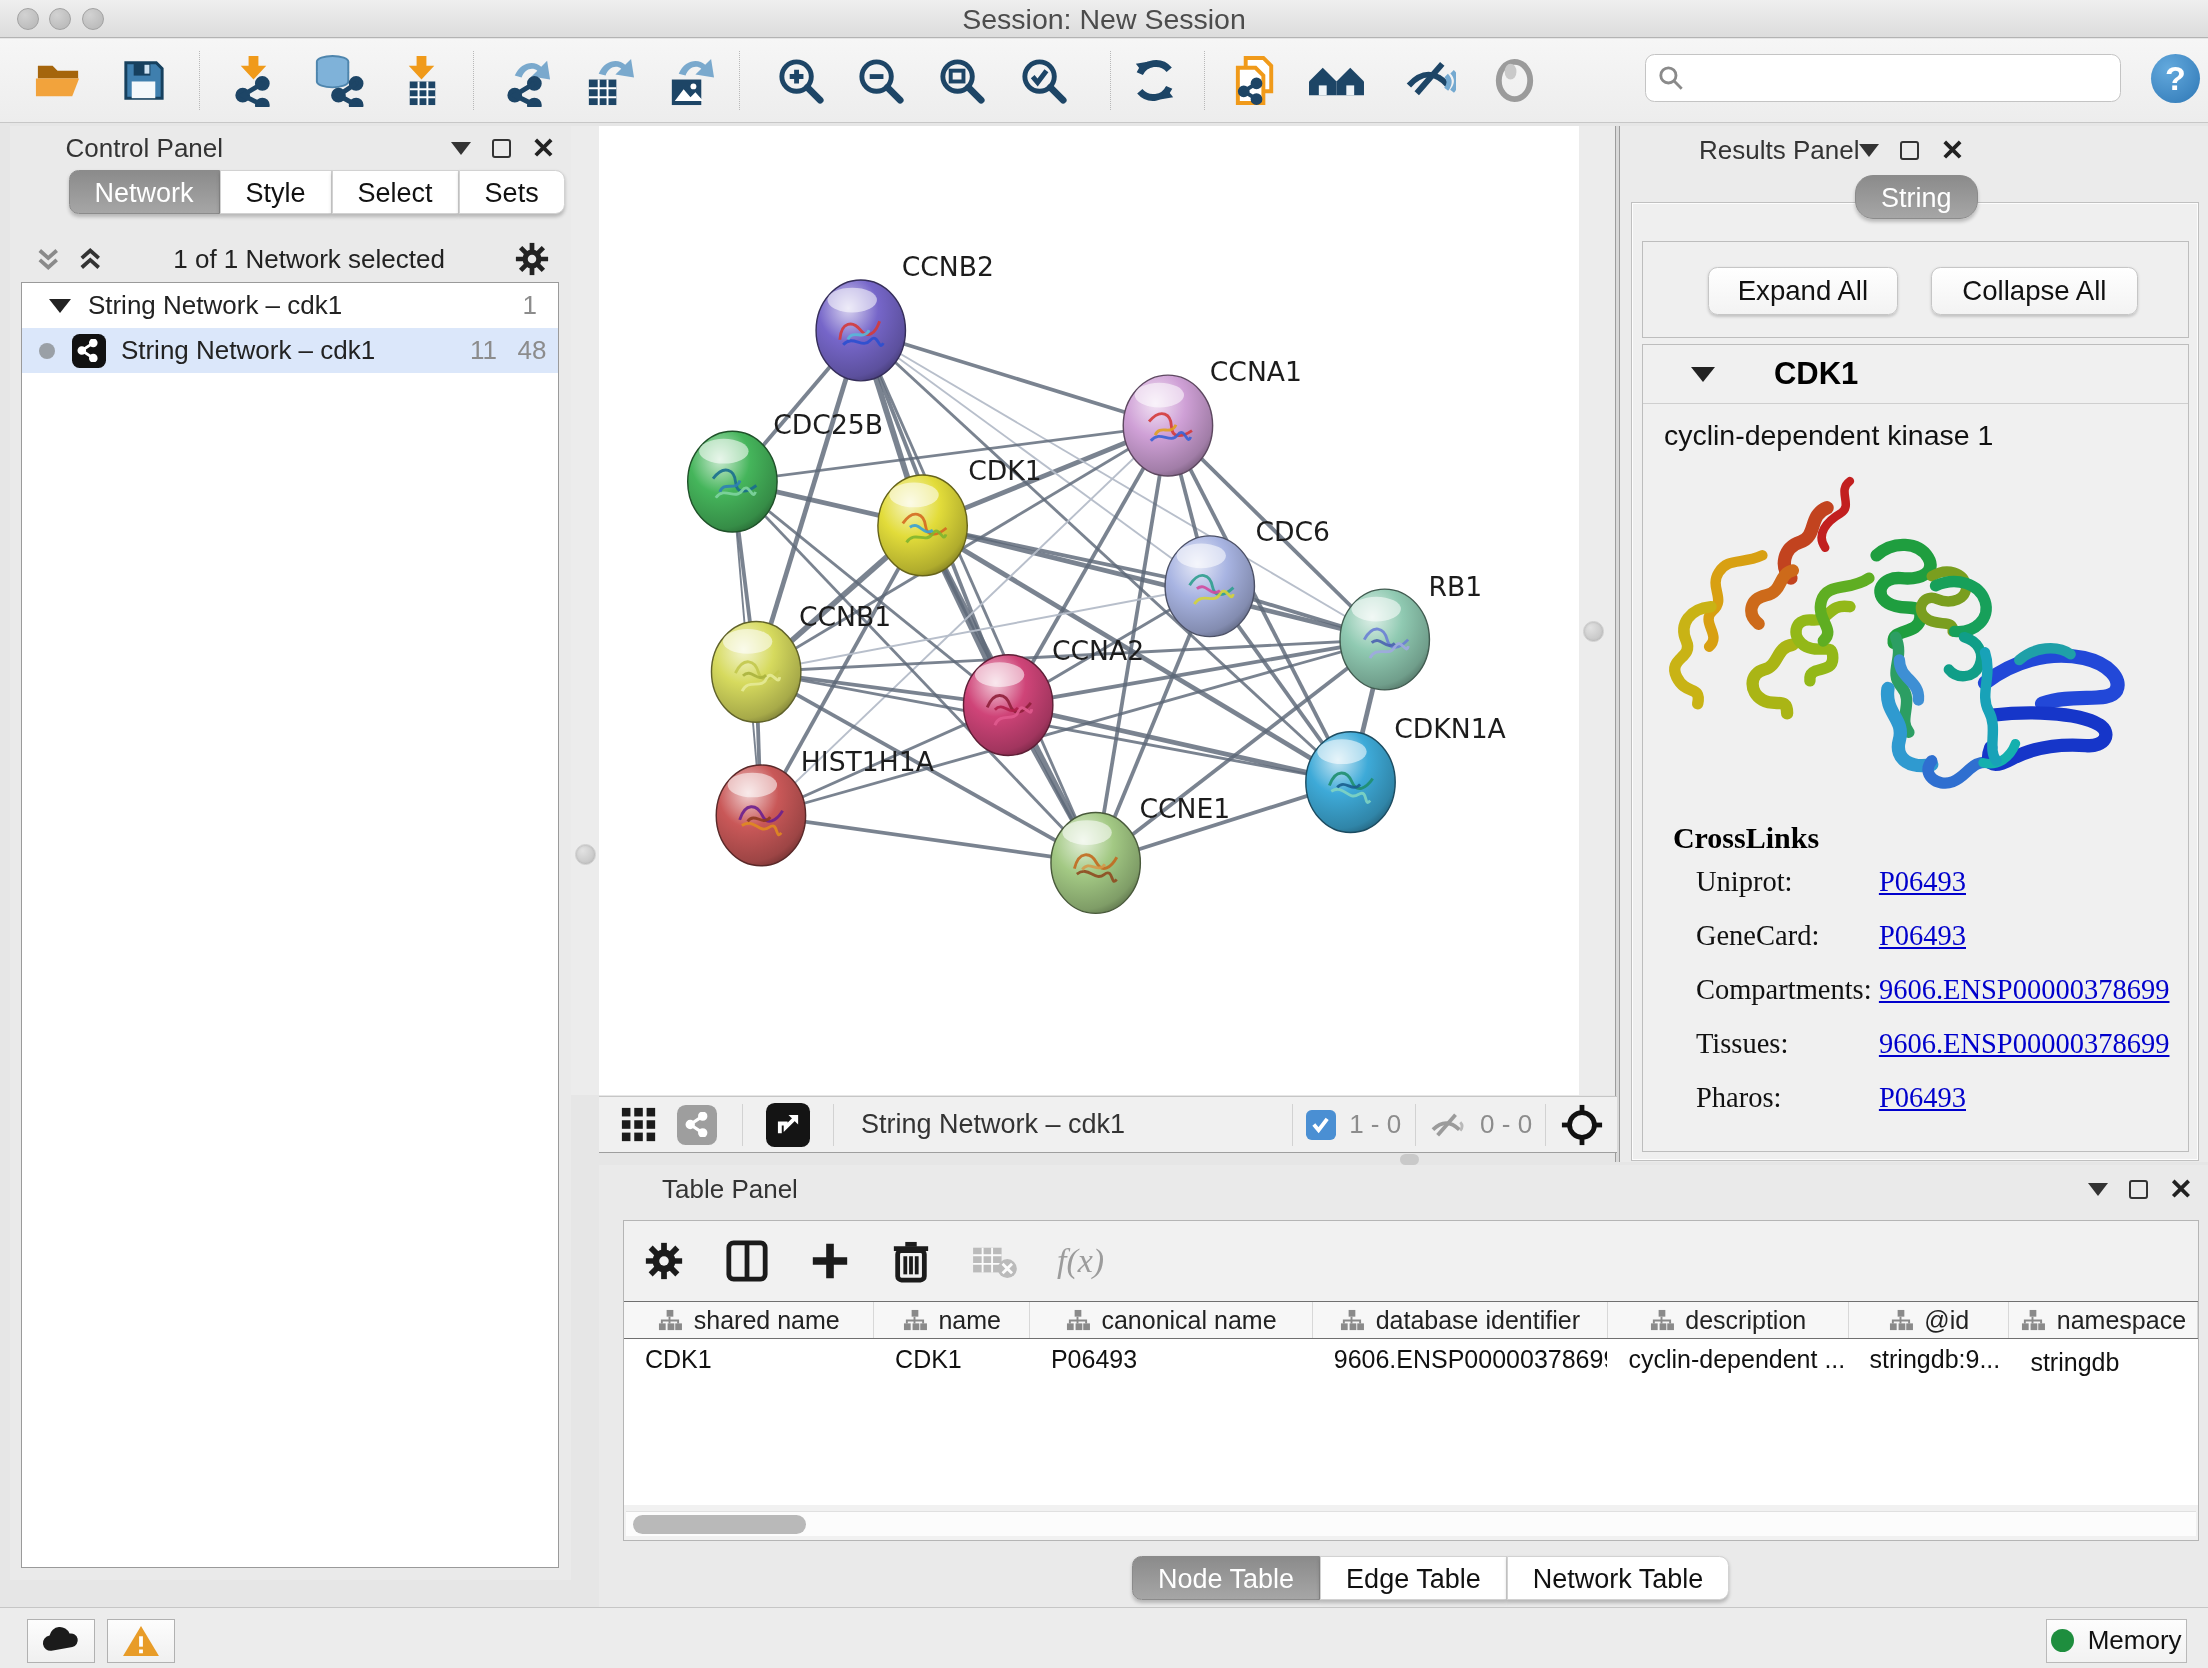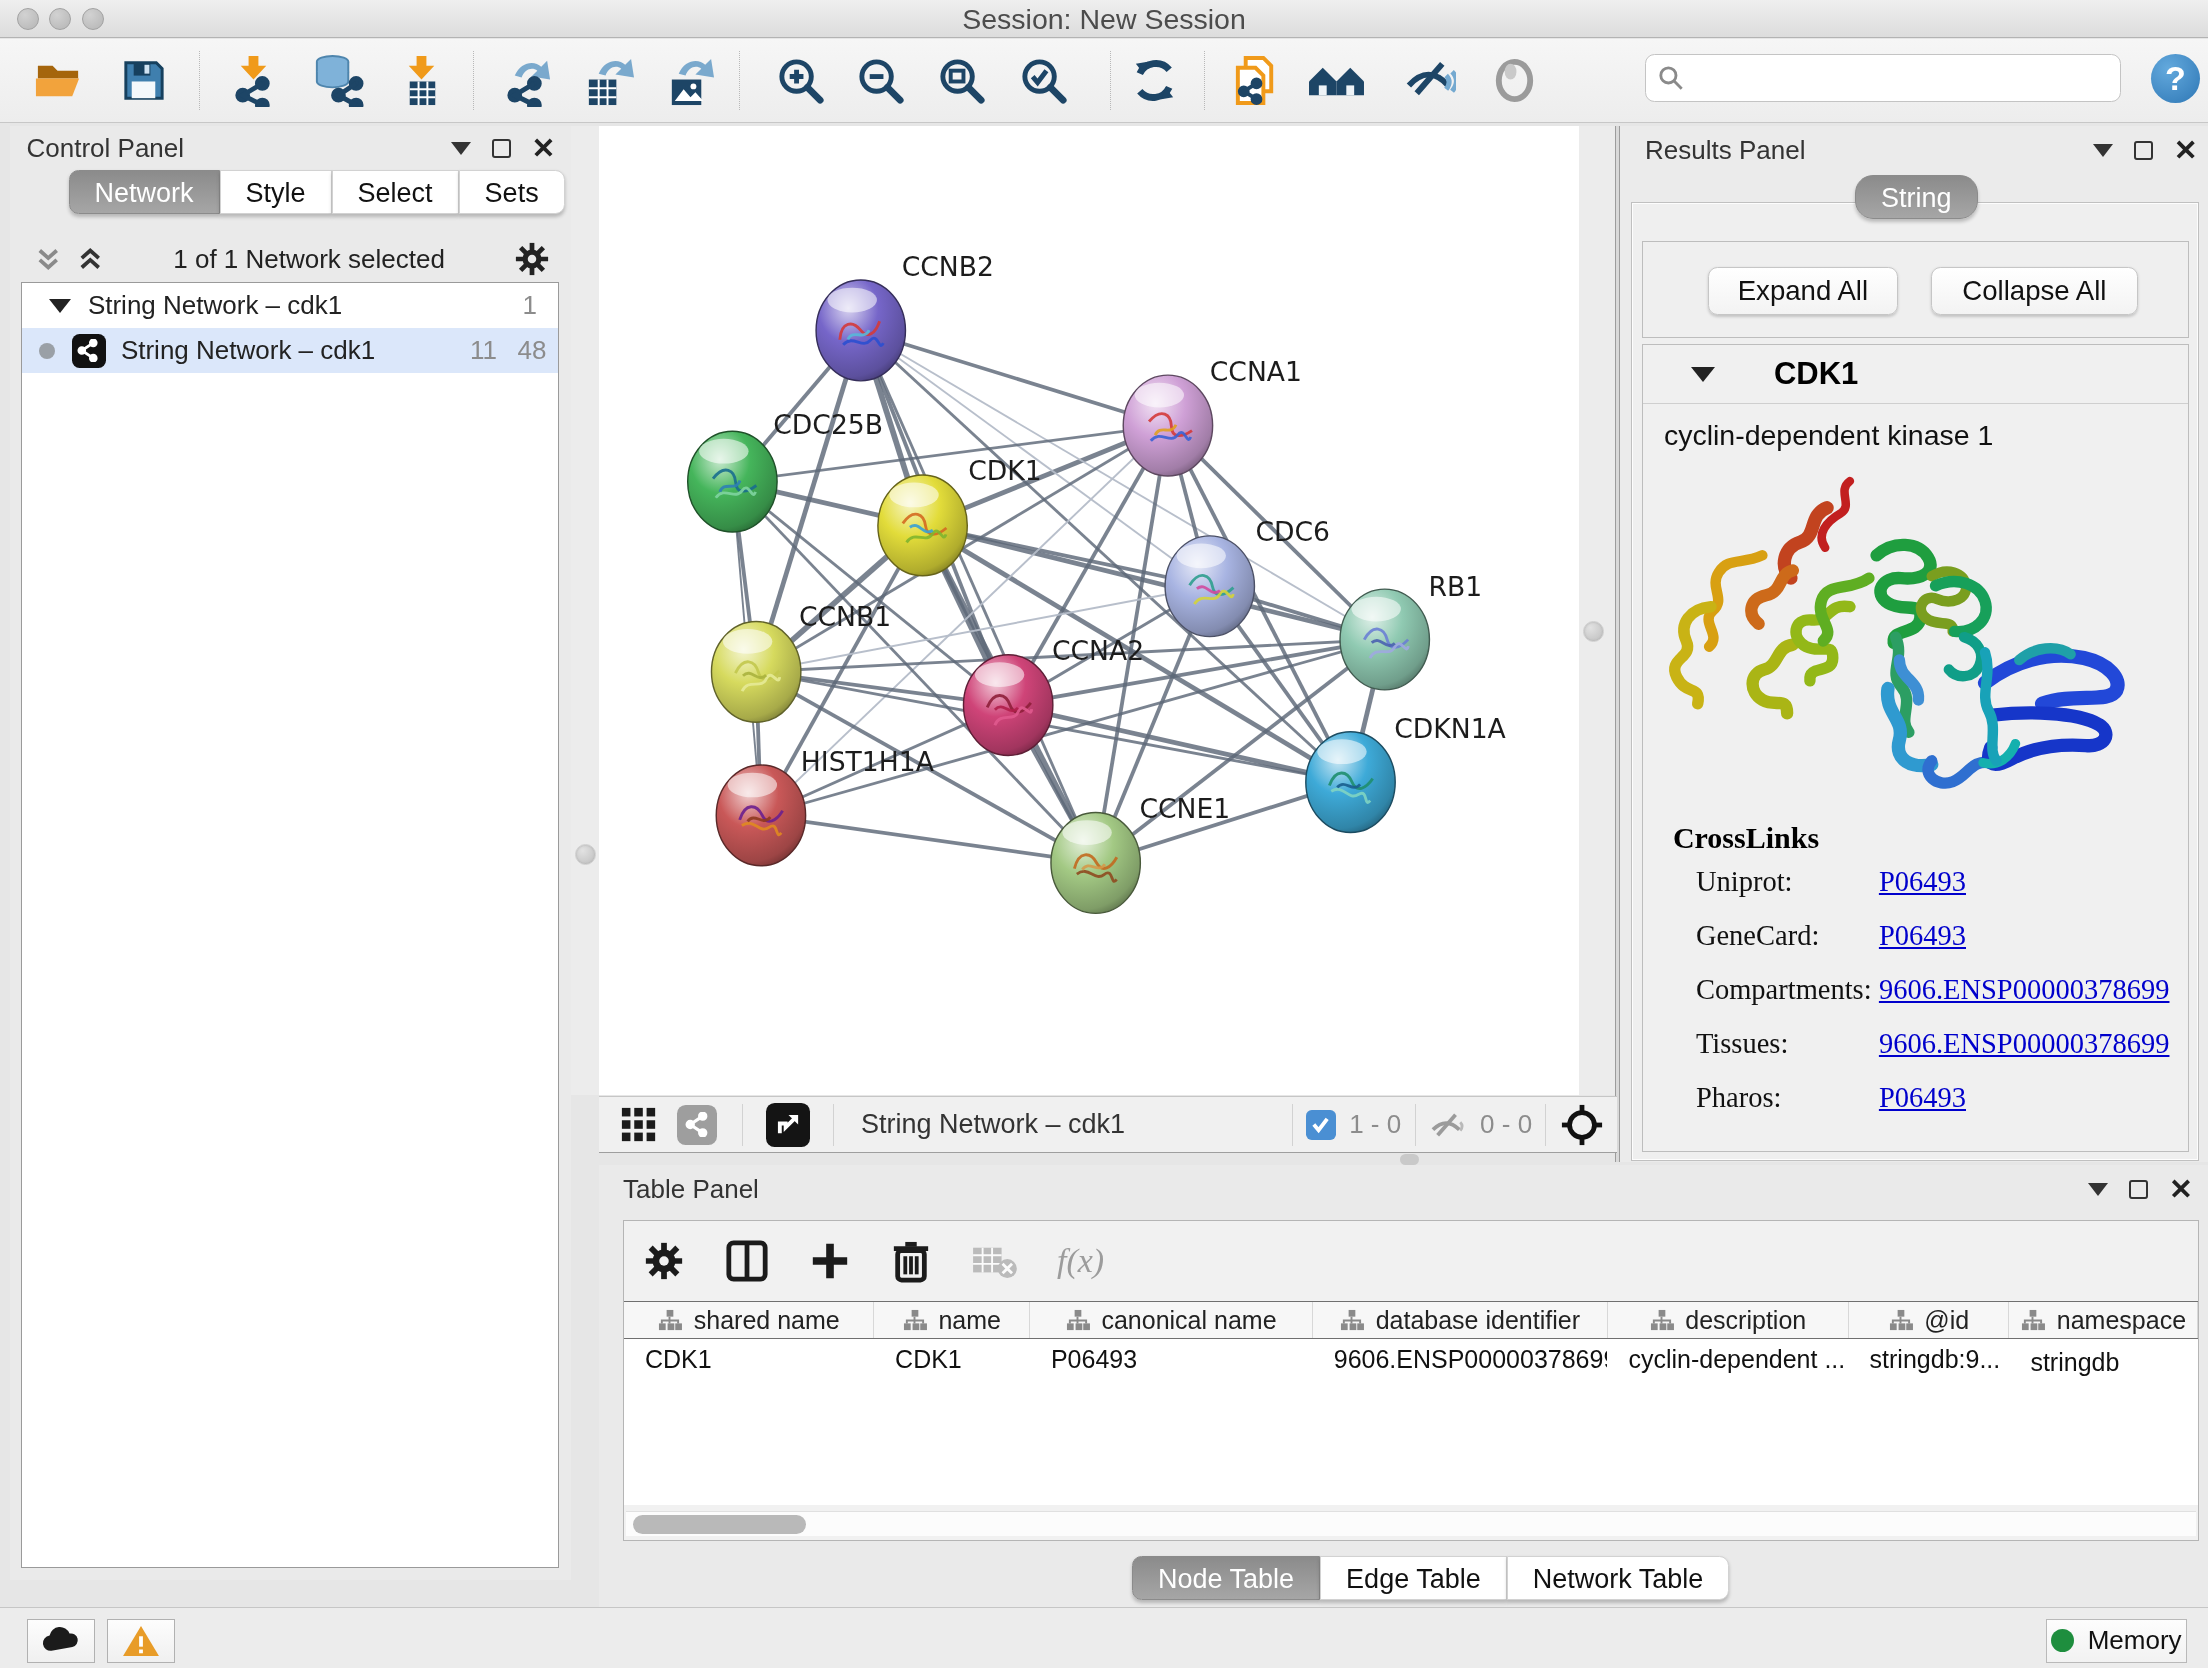--- a/index.html
+++ b/index.html
@@ -22,21 +22,21 @@
   .tbtn { width:53px; height:53px; display:flex; align-items:center; justify-content:center; flex:0 0 auto; }
   .tb-sep { width:0; height:59px; border-left:1.9px dotted #b8b8b8; flex:0 0 auto; }
   .searchbox { position:absolute; left:1645px; top:15px; width:476px; height:48px; background:#fff;
     border:1.9px solid #c4c4c4; border-radius:9.5px; display:flex; align-items:center; padding-left:11.4px; }
   .searchbox input { border:none; outline:none; font-size:25px; width:409px; background:transparent; }
   .helpbtn { position:absolute; left:2151px; top:15px; width:49px; height:49px; border-radius:50%;
     background:radial-gradient(circle at 35% 30%, #63a9dd,#2e77b5); color:#fff; font-size:34px; font-weight:bold;
     display:flex; align-items:center; justify-content:center; }
 
   
-  .panel-title { font-size:26px; color:#333; }
+  .panel-title { font-size:26px; color:#333;margin-left:39px; }
   .panel-ctrl { display:flex; align-items:center; gap:21px; }
   .pc-arrow { width:0; height:0; border-left:10.5px solid transparent; border-right:10.5px solid transparent; border-top:13.3px solid #333; }
   .pc-float { width:19px; height:19px; border:2.9px solid #333; border-radius:2.9px; }
   .pc-close { font-size:28.5px; font-weight:bold; color:#222; line-height:19px; }
 
   
   .seg { display:flex; }
   .seg-tab { height:44px; line-height:44px; padding:0 25px; background:#fff; border:1px solid #d2d2d2;
     font-size:27px; color:#111; text-align:center; box-shadow:0 2.9px 3.8px rgba(0,0,0,.22); }
   .seg-tab:first-child { border-radius:9.5px 0 0 9.5px; }
@@ -97,21 +97,21 @@
     border-right:1px solid #d8d8d8; overflow:hidden; white-space:nowrap; }
   .gt-row { display:flex; background:#fff; height:40px; }
   .gt-td { font-size:25px; color:#111; padding-left:21px; display:flex; align-items:center; overflow:hidden; white-space:nowrap; }
   .gt-fill { background:#fff; height:126px; width:1574px; }
   .hscroll { position:absolute; left:1.9px; bottom:3.8px; width:1570px; height:25px; background:#fcfcfc; border-top:1px solid #e0e0e0; }
   .hthumb { position:absolute; left:7.6px; top:2.9px; width:173px; height:19px; border-radius:9.5px; background:#b9b9b9; }
   .tp-tabs { position:absolute; left:533px; top:391px; }
 
   
   .results-panel { position:absolute; left:1620px; top:126px; width:589px; height:1036px; background:#ebebeb; }
-  .rp-header { position:absolute; left:25px; right:11.4px; top:5.7px; height:38px; display:flex; align-items:center; justify-content:space-between; }
+  .rp-header { position:absolute; left:40px; right:11.4px; top:5.7px; height:38px; display:flex; align-items:center; }
   .rp-box { position:absolute; left:11.4px; top:76px; width:568px; height:959px; background:#efefef;
     border:1px solid #c0c0c0; box-shadow:inset 0 0 0 1px #fdfdfd; }
   .rp-tab { position:absolute; left:235px; top:49px; z-index:3; }
   .rp-btnbox { position:absolute; left:9.5px; top:38px; width:547px; height:97px; border:1px solid #bdbdbd; background:#efefef; }
   .rp-btn { position:absolute; top:25px; height:48px; border:1px solid #c6c6c6; border-radius:9.5px;
     background:linear-gradient(#ffffff,#f3f3f3); font-size:27.6px; color:#111; display:flex; align-items:center;
     justify-content:center; box-shadow:0 1.9px 2.9px rgba(0,0,0,.18); }
   .rp-protein-box { position:absolute; left:9.5px; top:141px; width:547px; height:808px; border:1px solid #bdbdbd; background:#f0f0f0; }
   .pp-head { position:absolute; left:0; top:0; width:100%; height:59px; border-bottom:1px solid #cfcfcf; display:flex; align-items:center; }
   .pp-caret { width:0; height:0; border-left:12.4px solid transparent; border-right:12.4px solid transparent;

